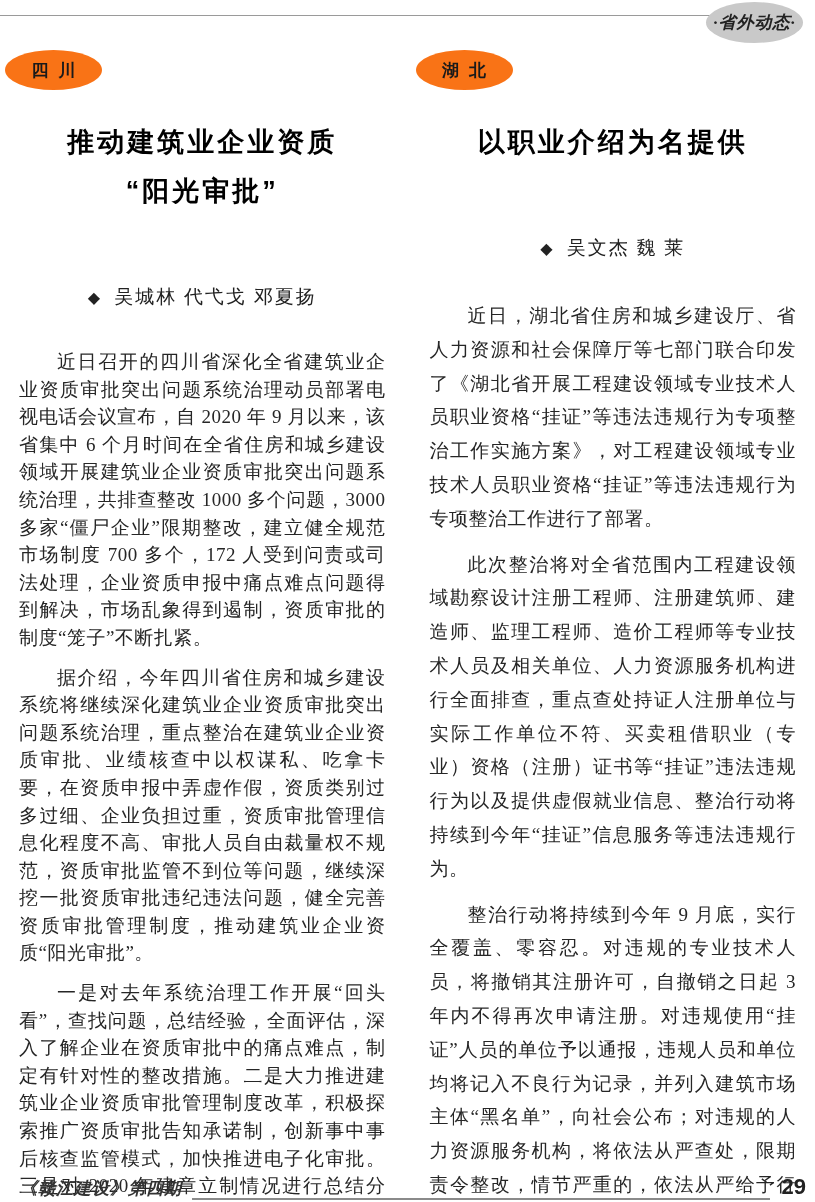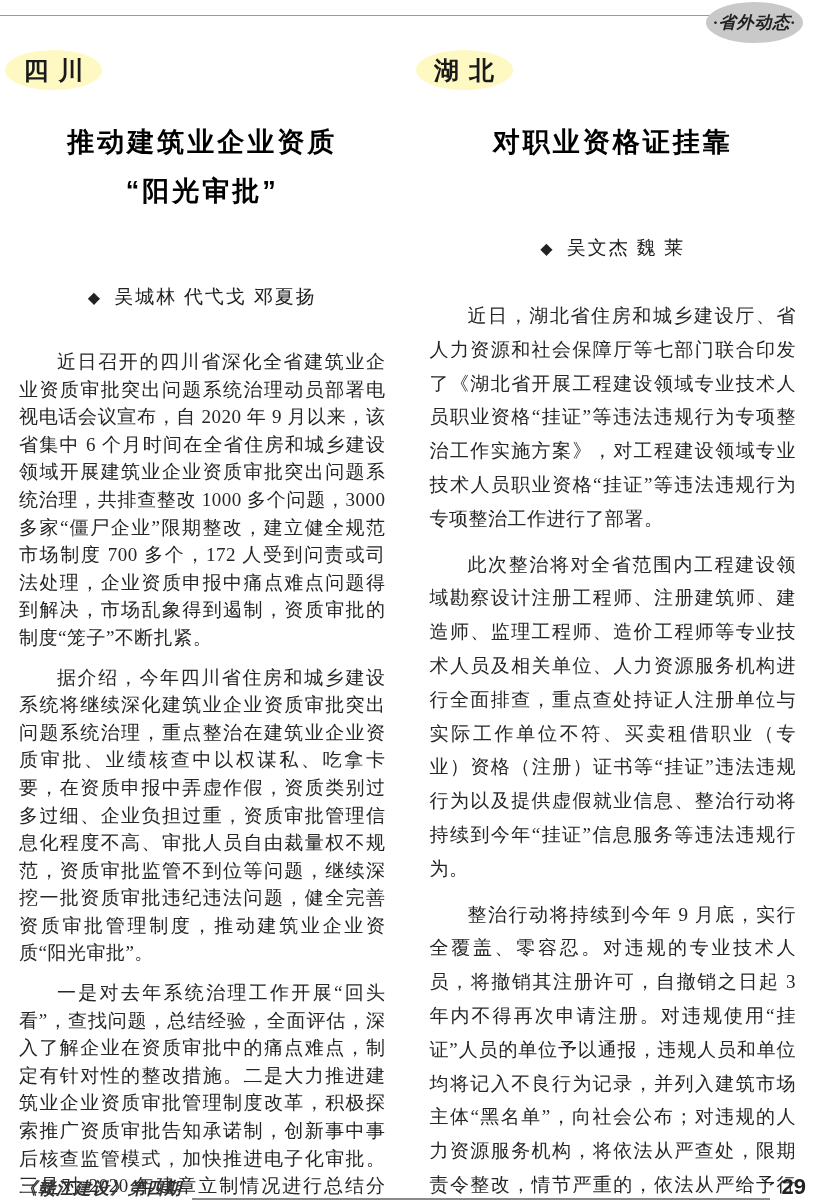--- a/index.html
+++ b/index.html
@@ -21,24 +21,24 @@
     font-size:17px;font-style:italic;font-weight:bold;color:#222;
     letter-spacing:1px;
   }
   .columns{
     position:absolute;top:50px;left:7px;right:7px;
     display:flex;gap:20px;
   }
   .article{flex:1;min-width:0;}
   .region-badge{
     width:97px;height:40px;margin-left:-2px;
-    background:#fef9c3;border-radius:50%;
+    background:#f97316;border-radius:50%;
     display:flex;align-items:center;justify-content:center;
     font-family:Liberation Sans, sans-serif;
-    font-weight:bold;font-size:25px;color:#1a1a1a;
+    font-weight:bold;font-size:17px;color:#1a1a1a;
     letter-spacing:10px;text-indent:10px;
   }
   .article-title{
     margin:28px 0 0 0;text-align:center;
     font-family:"Liberation Sans","DejaVu Sans",sans-serif;
     font-weight:bold;font-size:27px;line-height:49px;
     letter-spacing:3px;color:#000000;
   }
   .title-line{display:block;}
   .byline{
@@ -84,21 +84,21 @@
     <div class="body">
       <p>近日召开的四川省深化全省建筑业企业资质审批突出问题系统治理动员部署电视电话会议宣布，自 2020 年 9 月以来，该省集中 6 个月时间在全省住房和城乡建设领域开展建筑业企业资质审批突出问题系统治理，共排查整改 1000 多个问题，3000 多家“僵尸企业”限期整改，建立健全规范市场制度 700 多个，172 人受到问责或司法处理，企业资质申报中痛点难点问题得到解决，市场乱象得到遏制，资质审批的制度“笼子”不断扎紧。</p>
       <p>据介绍，今年四川省住房和城乡建设系统将继续深化建筑业企业资质审批突出问题系统治理，重点整治在建筑业企业资质审批、业绩核查中以权谋私、吃拿卡要，在资质申报中弄虚作假，资质类别过多过细、企业负担过重，资质审批管理信息化程度不高、审批人员自由裁量权不规范，资质审批监管不到位等问题，继续深挖一批资质审批违纪违法问题，健全完善资质审批管理制度，推动建筑业企业资质“阳光审批”。</p>
       <p>一是对去年系统治理工作开展“回头看”，查找问题，总结经验，全面评估，深入了解企业在资质审批中的痛点难点，制定有针对性的整改措施。二是大力推进建筑业企业资质审批管理制度改革，积极探索推广资质审批告知承诺制，创新事中事后核查监管模式，加快推进电子化审批。三是对 2020 年建章立制情况进行总结分析，评估运行效果，并持续加强制度创新，重点从电子化审查和诚信体系建设及结果运用两方面建章立制，着力消除权力寻租空间。四是结合党史学习教育，加强法律法规知识学习，引导党员干部学法懂法、守法用法。</p>
     </div>
   </section>
 
   <section class="article article-right">
     <div class="region-badge">湖北</div>
     <h2 class="article-title">
-      <span class="title-line">对职业资格证挂靠</span>
+      <span class="title-line">以职业介绍为名提供</span>
     </h2>
     <div class="byline">
       <span class="diamond">◆</span><span class="author-names">吴文杰  魏  莱</span>
     </div>
     <div class="body">
       <p>近日，湖北省住房和城乡建设厅、省人力资源和社会保障厅等七部门联合印发了《湖北省开展工程建设领域专业技术人员职业资格“挂证”等违法违规行为专项整治工作实施方案》，对工程建设领域专业技术人员职业资格“挂证”等违法违规行为专项整治工作进行了部署。</p>
       <p>此次整治将对全省范围内工程建设领域勘察设计注册工程师、注册建筑师、建造师、监理工程师、造价工程师等专业技术人员及相关单位、人力资源服务机构进行全面排查，重点查处持证人注册单位与实际工作单位不符、买卖租借职业（专业）资格（注册）证书等“挂证”违法违规行为以及提供虚假就业信息、整治行动将持续到今年“挂证”信息服务等违法违规行为。</p>
       <p>整治行动将持续到今年 9 月底，实行全覆盖、零容忍。对违规的专业技术人员，将撤销其注册许可，自撤销之日起 3 年内不得再次申请注册。对违规使用“挂证”人员的单位予以通报，违规人员和单位均将记入不良行为记录，并列入建筑市场主体“黑名单”，向社会公布；对违规的人力资源服务机构，将依法从严查处，限期责令整改，情节严重的，依法从严给予行政处罚，直至吊销人力资源服务许可证。</p>
     </div>
   </section>

